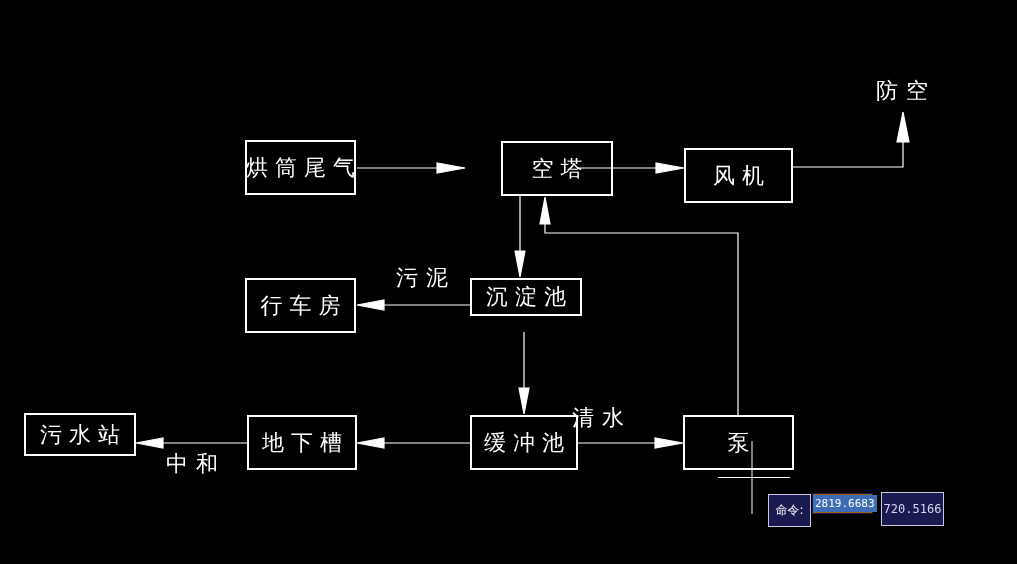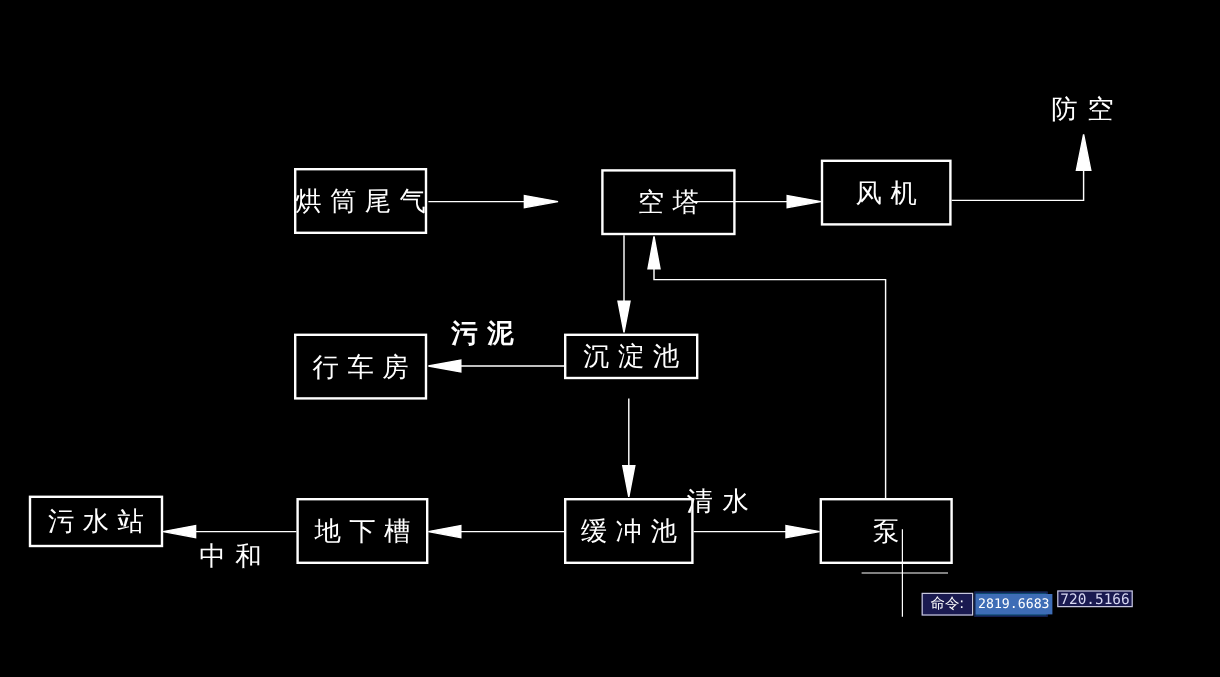--- a/index.html
+++ b/index.html
@@ -33,21 +33,21 @@
     position:absolute;box-sizing:border-box;
     font-size:12px;line-height:17px;
     background:var(--panel);
     border:1px solid var(--panel_border);
     color:#ffffff;
     display:flex;align-items:center;justify-content:center;
     white-space:nowrap;
   }
   .coord-field{
     position:absolute;box-sizing:border-box;
-    background:#0c4a6e;border:1px solid var(--panel);
+    background:#a16207;border:1px solid var(--panel);
     display:flex;align-items:center;
     font-family:"DejaVu Sans Mono","Liberation Mono",monospace;
     font-size:11px;
   }
   .coord-field .sel{
     background:var(--highlight);color:#ffffff;
     padding:1px 2px;line-height:15px;
   }
   .coord-static{
     position:absolute;box-sizing:border-box;
@@ -122,21 +122,21 @@
       </g>
     </g>
   </svg>
 
   <div class="node" style="left:245px;top:140px;width:111px;height:55px;">
     <span>烘筒尾气</span>
   </div>
   <div class="node" style="left:465px;top:141px;width:112px;height:55px;margin-left:36px;">
     <span>空塔</span>
   </div>
-  <div class="node" style="left:684px;top:133px;width:109px;height:55px;">
+  <div class="node" style="left:684px;top:148px;width:109px;height:55px;">
     <span>风机</span>
   </div>
   <div class="node" style="left:245px;top:278px;width:111px;height:55px;">
     <span>行车房</span>
   </div>
   <div class="node" style="left:470px;top:278px;width:112px;height:38px;">
     <span>沉淀池</span>
   </div>
   <div class="node" style="left:24px;top:413px;width:112px;height:43px;">
     <span>污水站</span>
@@ -145,27 +145,27 @@
     <span>地下槽</span>
   </div>
   <div class="node" style="left:470px;top:415px;width:108px;height:55px;">
     <span>缓冲池</span>
   </div>
   <div class="node" style="left:683px;top:415px;width:111px;height:55px;">
     <span>泵</span>
   </div>
 
   <div class="flowlabel" style="left:876px;top:76px;">防空</div>
-  <div class="flowlabel" style="left:376px;top:263px;font-weight:bold;">污泥</div>
+  <div class="flowlabel" style="left:396px;top:263px;">污泥</div>
   <div class="flowlabel" style="left:166px;top:405px;margin-top:44px;">中和</div>
   <div class="flowlabel" style="left:572px;top:403px;">清水</div>
 
-  <div class="tooltip" style="left:768px;top:494px;width:43px;height:19px;">命令:</div>
+  <div class="tooltip" style="left:768px;top:494px;width:43px;height:33px;">命令:</div>
 
   <div class="coord-field" style="left:812px;top:493px;width:61px;height:21px;">
     <span class="sel">2819.6683</span>
   </div>
 
-  <div class="coord-static" style="left:881px;top:492px;width:63px;height:14px;">
+  <div class="coord-static" style="left:881px;top:492px;width:63px;height:34px;">
     <span>720.5166</span>
   </div>
 
 </div>
 
 </body></html>

